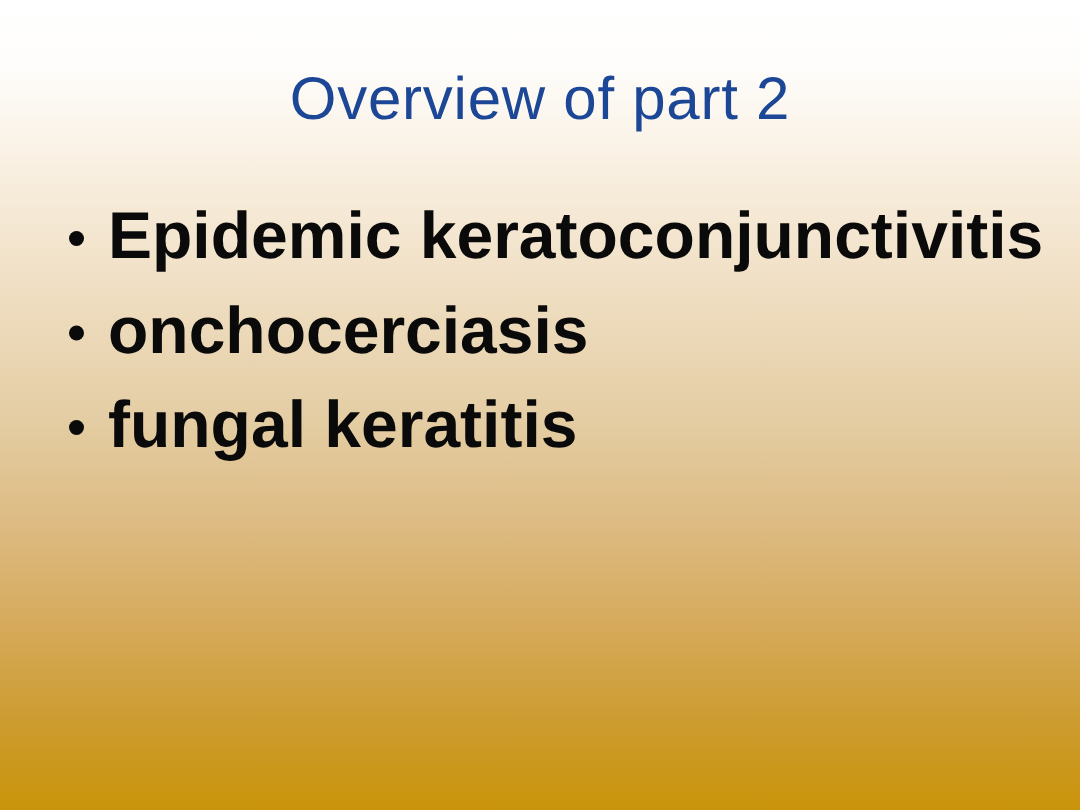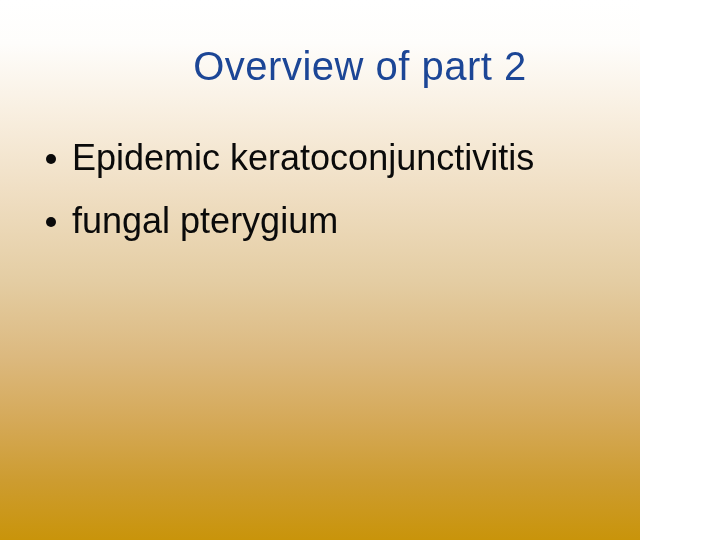--- a/index.html
+++ b/index.html
@@ -1,21 +1,21 @@
 <!DOCTYPE html>
 <html><head>
 <meta charset="utf-8">
 <style>
   html, body {
     margin: 0;
     padding: 0;
   }
   .slide {
     position: relative;
-    width: 640px;
+    width: 720px;
     height: 540px;
     overflow: hidden;
     font-family: "Liberation Sans", sans-serif;
     background: linear-gradient(to bottom,
       #ffffff 0%,
       #fefdfb 8%,
       #f9f0e2 20%,
       #f0dfc4 35%,
       #e4cda3 52%,
       #dcb97f 66%,
@@ -41,22 +41,22 @@
     left: 46px;
     right: 16px;
     margin: 0;
     padding: 0;
     list-style: none;
   }
   .bullet-item {
     height: 63px;
     display: flex;
     align-items: center;
-    font-size: 36px;
-    font-weight: 400;
+    font-size: 44px;
+    font-weight: 700;
     color: #0a0a0a;
     white-space: nowrap;
   }
   .bullet-dot {
     flex: 0 0 auto;
     width: 10px;
     height: 10px;
     border-radius: 50%;
     background: #0a0a0a;
     margin-right: 16px;
@@ -72,20 +72,24 @@
 <div class="slide">
   <div class="slide-title">Overview of part 2</div>
 
   <ul class="bullet-list">
 
       <li class="bullet-item">
         <span class="bullet-dot"></span>
         <span class="bullet-text">Epidemic keratoconjunctivitis</span>
       </li>
 
+      <li class="bullet-item">
+        <span class="bullet-dot"></span>
+        <span class="bullet-text">onchocerciasis</span>
+      </li>
 
       <li class="bullet-item">
         <span class="bullet-dot"></span>
-        <span class="bullet-text">fungal pterygium</span>
+        <span class="bullet-text">fungal keratitis</span>
       </li>
 
     </ul>
 </div>
 
 </body></html>

